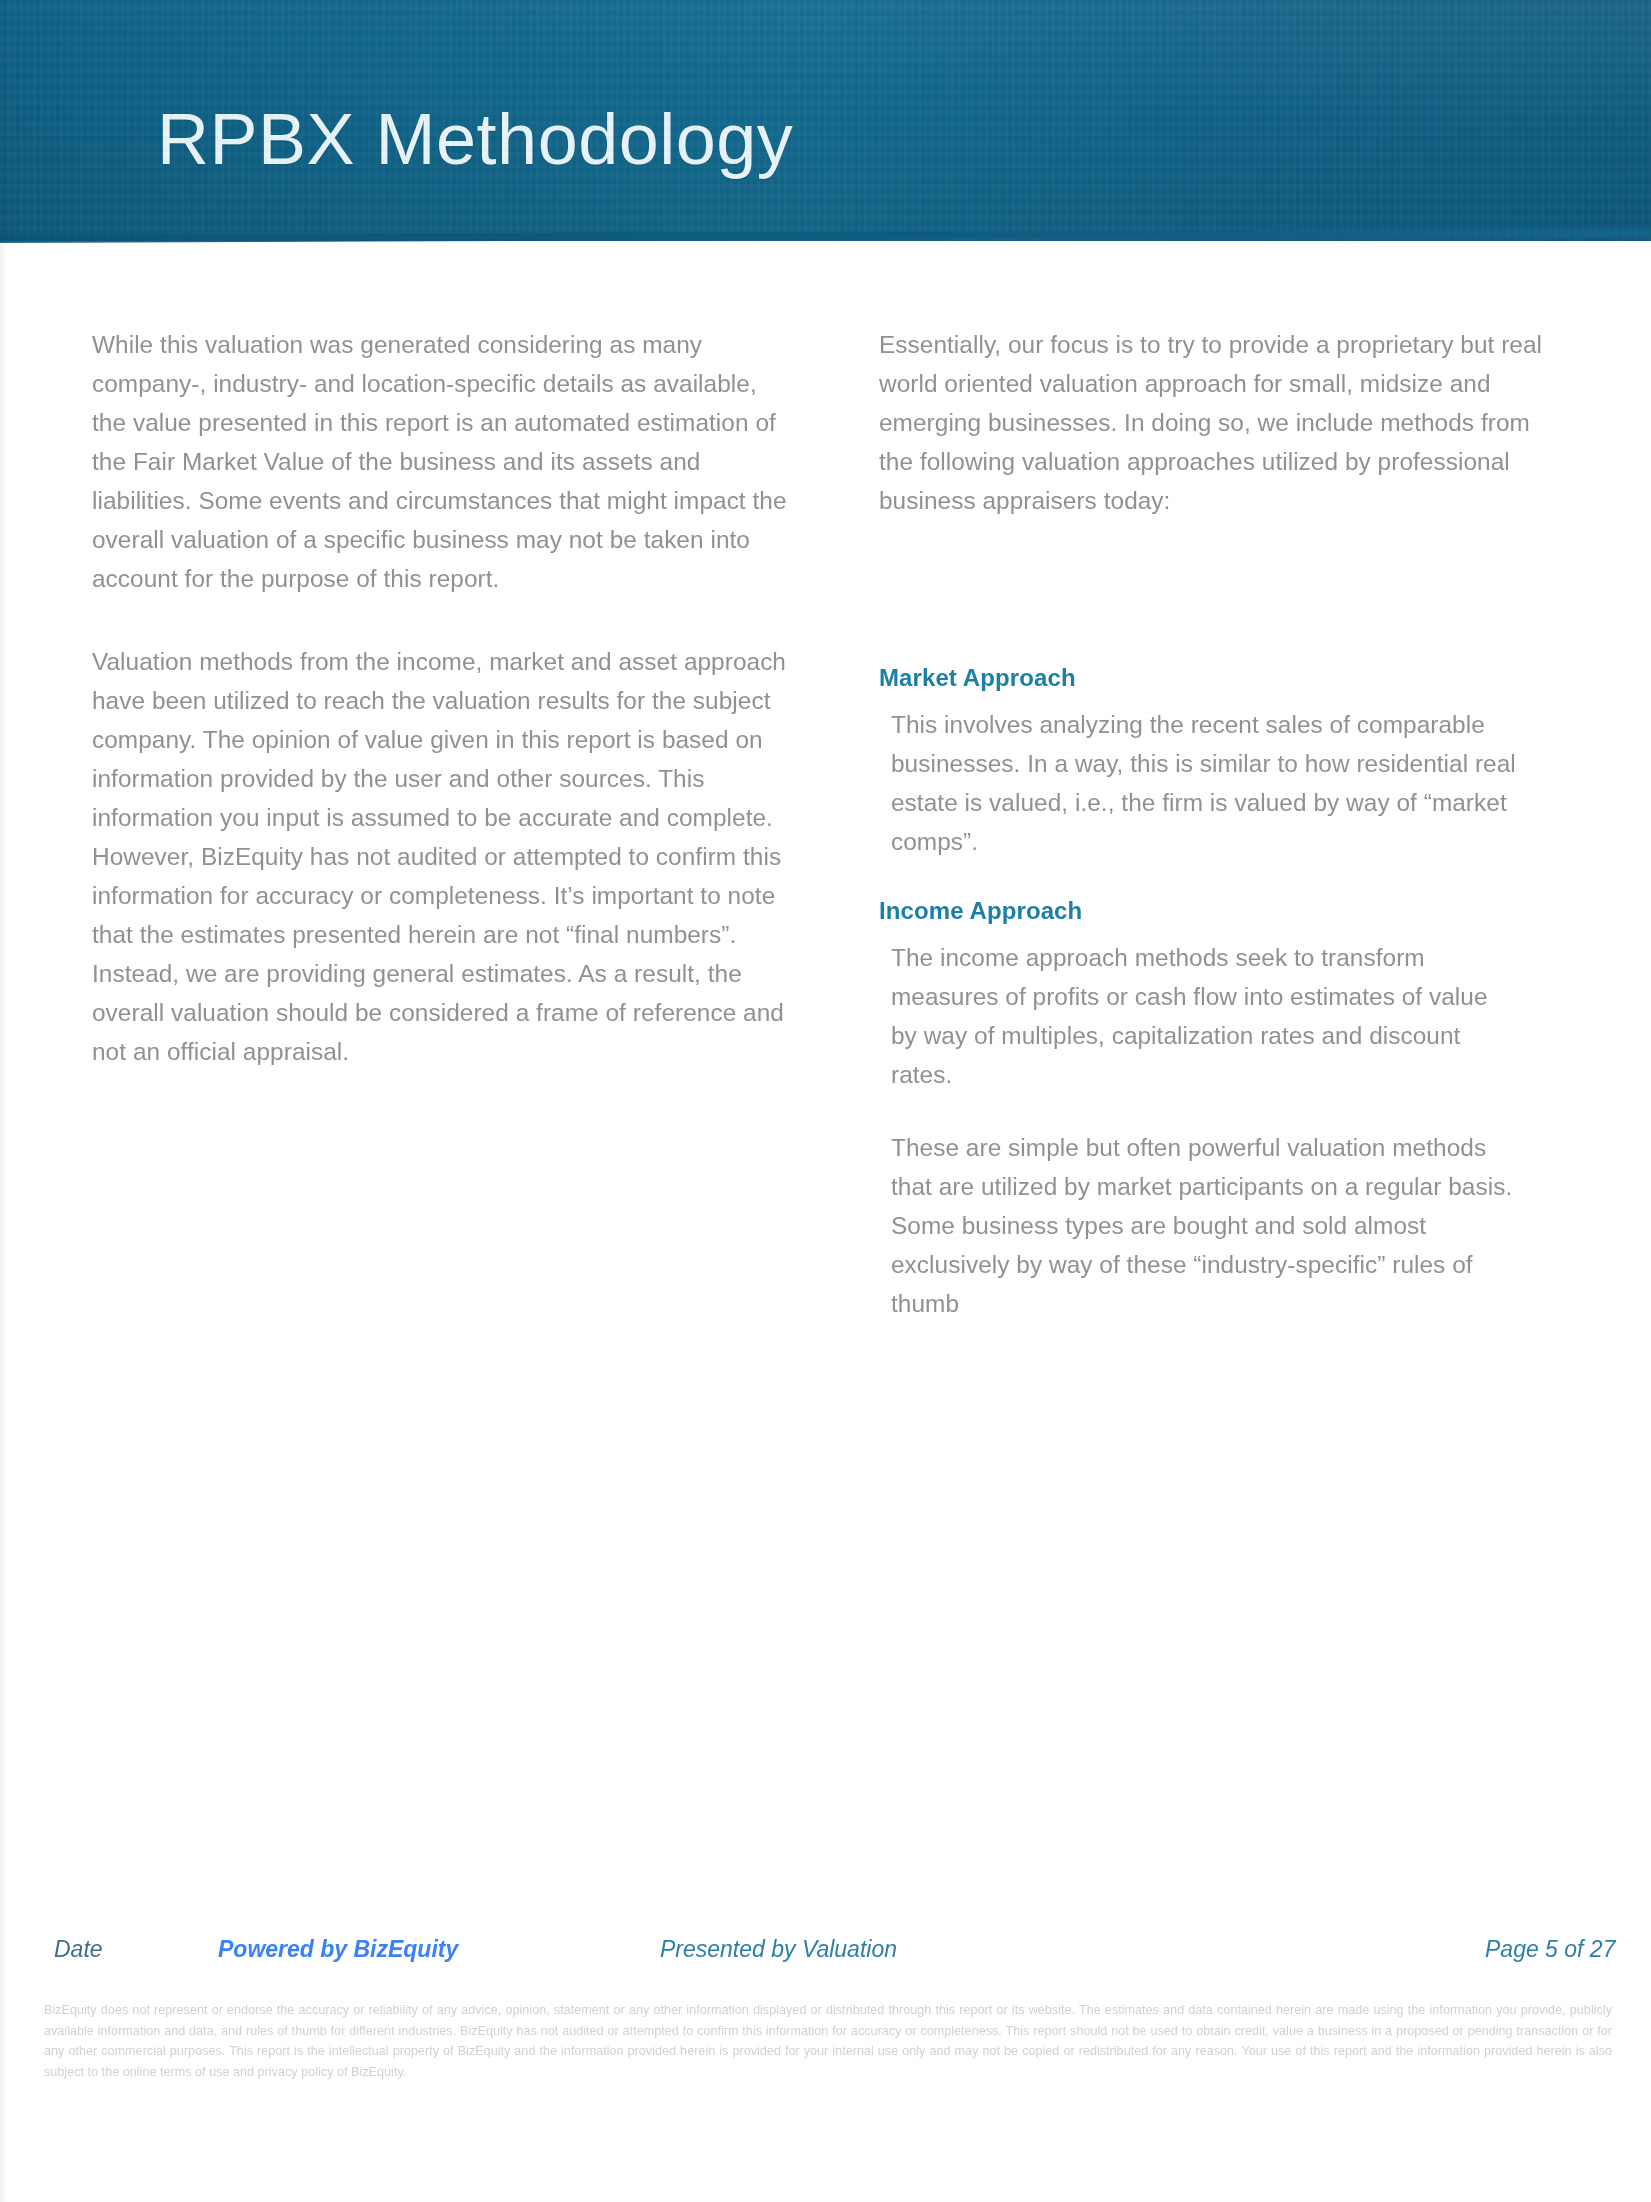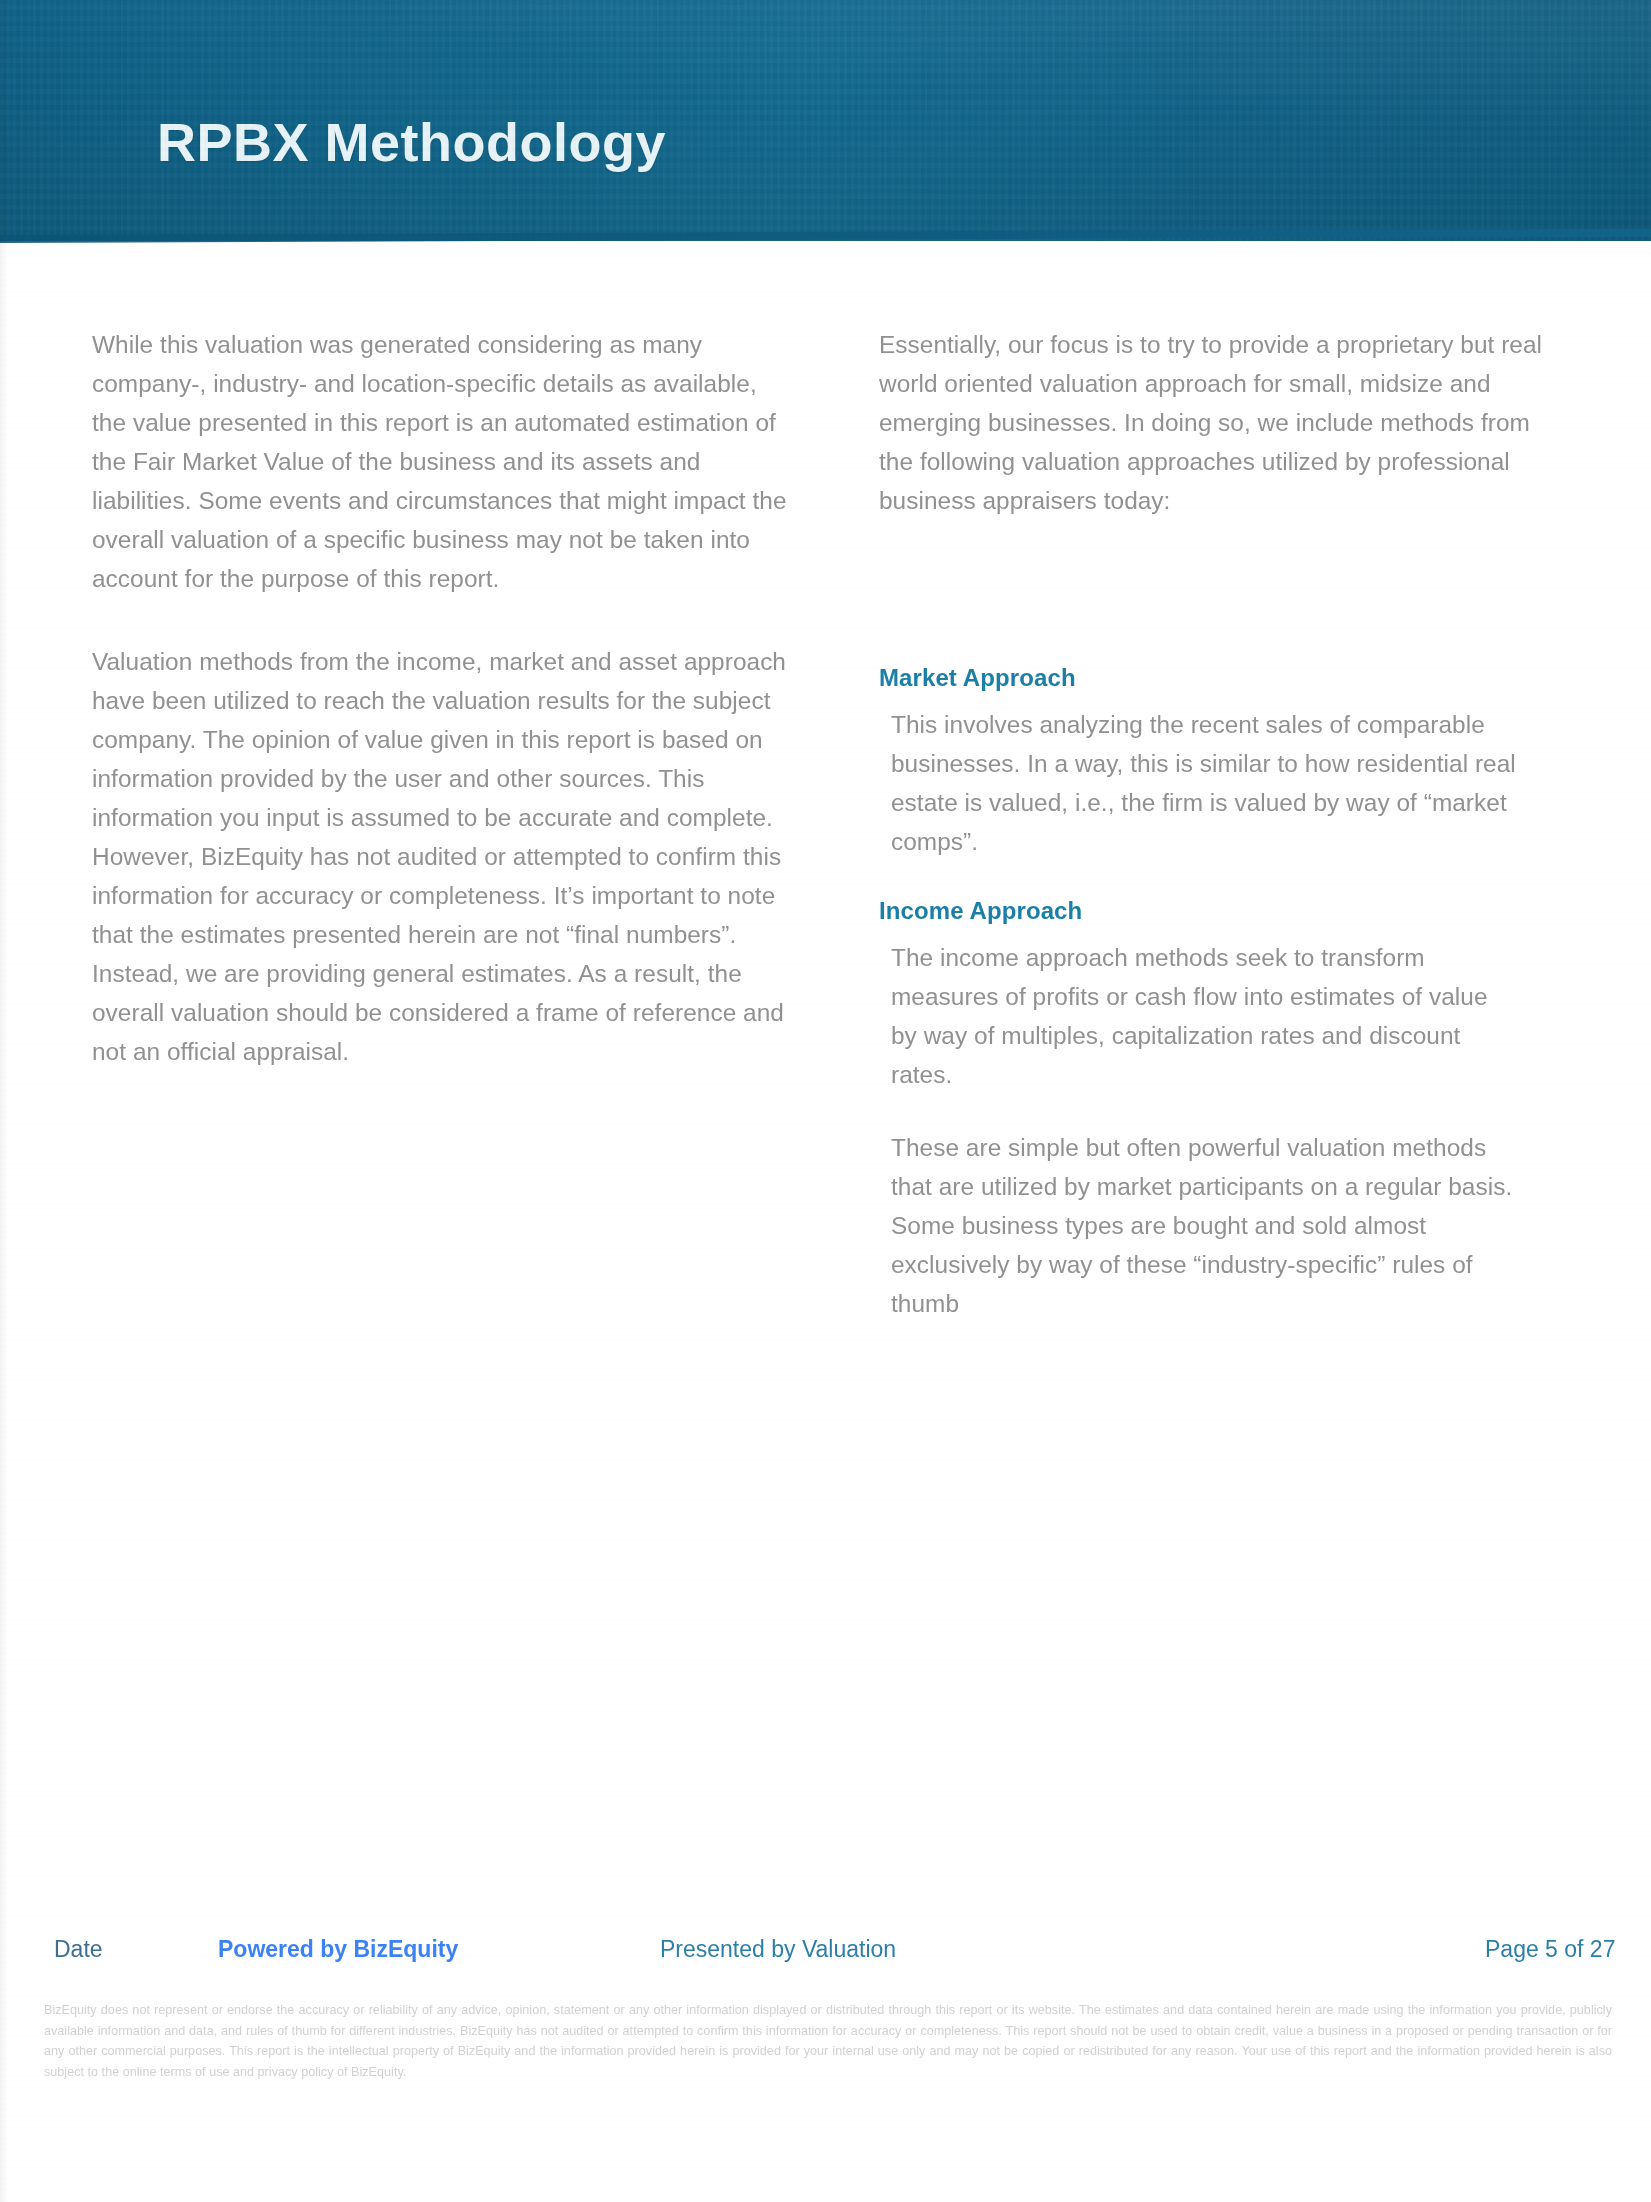--- a/index.html
+++ b/index.html
@@ -53,24 +53,24 @@
     width: 1652px;
     height: 7.6px;
     background: linear-gradient(95deg, #0c5477 0%, #0e5c80 60%, #12658b 100%);
     transform: rotate(-0.22deg);
     transform-origin: left center;
     opacity: 0.9;
   }
   .page-title {
     position: absolute;
     left: 157px;
-    top: 115px;
-    font-size: 54px;
+    top: 103px;
+    font-size: 72px;
     line-height: 1;
-    font-weight: 700;
+    font-weight: 400;
     color: #e8f4f8;
     letter-spacing: 0.5px;
     text-shadow: 0 1px 1.9px rgba(0,0,0,0.12);
     white-space: nowrap;
   }
 
   
   .content {
     position: absolute;
     left: 0;
@@ -122,20 +122,21 @@
     letter-spacing: 0.05px;
   }
 
   
   .footer-row {
     position: absolute;
     left: 0;
     top: 1933px;
     width: 1319px;
     height: 40px;
+    font-style: italic;
   }
   .footer-item {
     position: absolute;
     top: 0;
     font-size: 23px;
     line-height: 32.5px;
     white-space: nowrap;
   }
   .footer-date      { left: 54px;  color: #3c6f90; }
   .footer-powered   { left: 218px; color: #3b82f6; font-weight: 700; }

